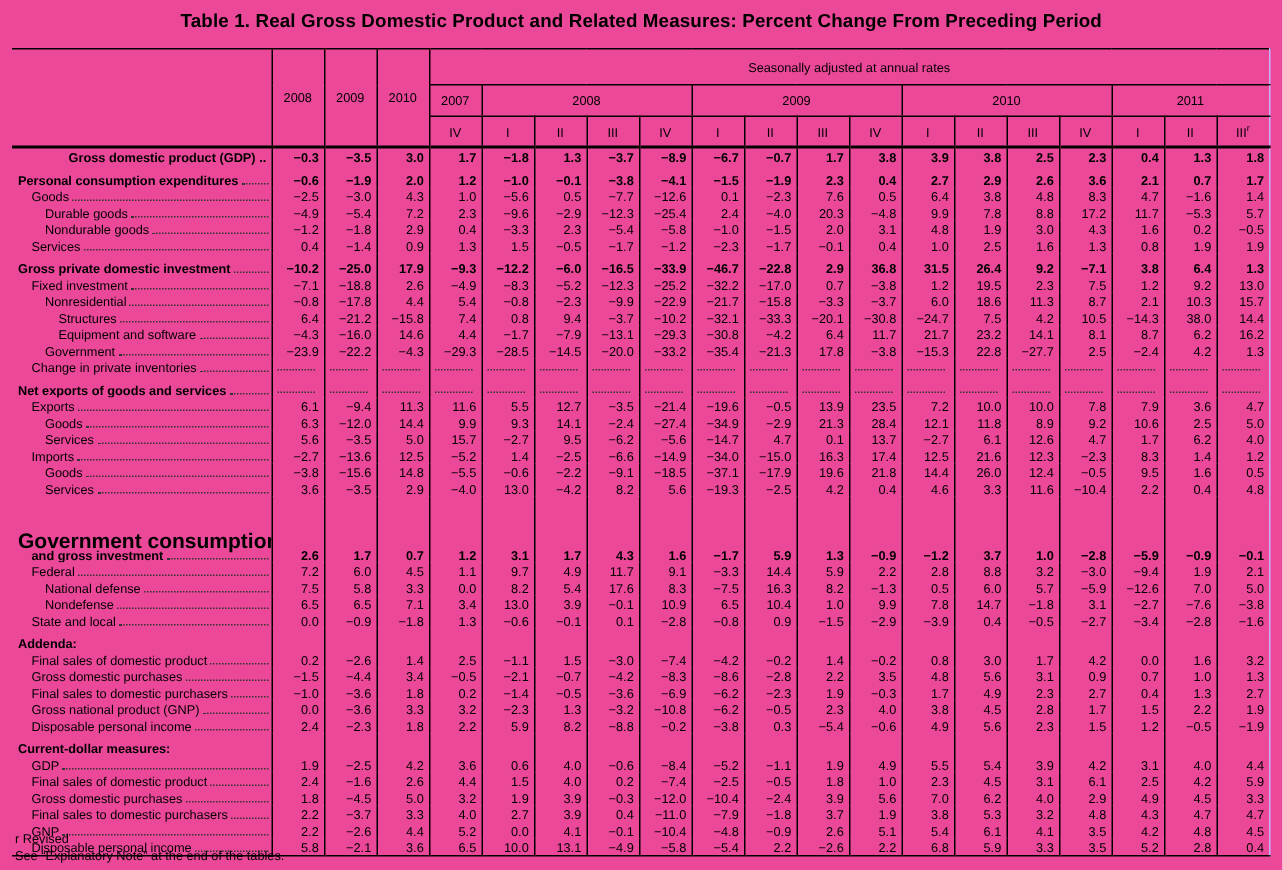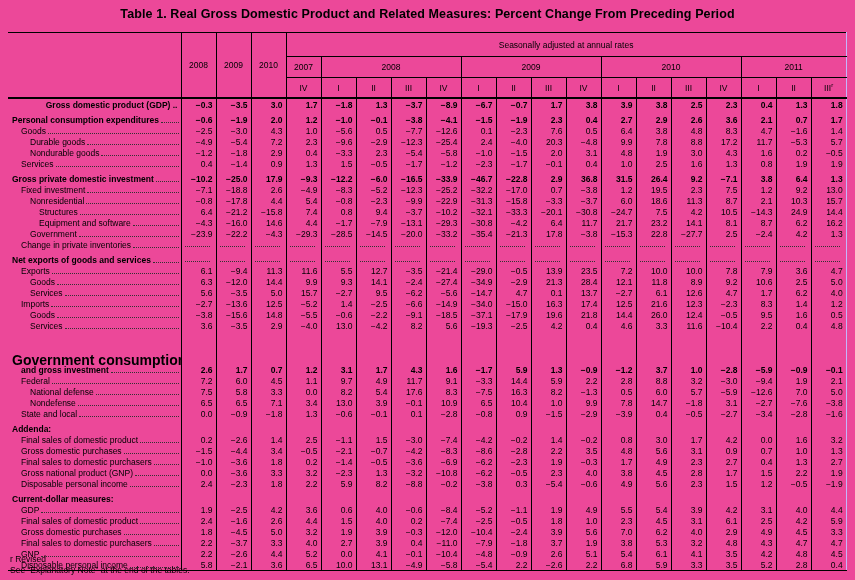--- a/index.html
+++ b/index.html
@@ -319,21 +319,21 @@
             </div>
           </td>
           <td class="v bl">−0.8</td>
           <td class="v bl">−17.8</td>
           <td class="v bl">4.4</td>
           <td class="v bl">5.4</td>
           <td class="v bl">−0.8</td>
           <td class="v bl">−2.3</td>
           <td class="v bl">−9.9</td>
           <td class="v bl">−22.9</td>
-          <td class="v bl">−31.3</td>
+          <td class="v bl">−21.7</td>
           <td class="v bl">−15.8</td>
           <td class="v bl">−3.3</td>
           <td class="v bl">−3.7</td>
           <td class="v bl">6.0</td>
           <td class="v bl">18.6</td>
           <td class="v bl">11.3</td>
           <td class="v bl">8.7</td>
           <td class="v bl">2.1</td>
           <td class="v bl">10.3</td>
           <td class="v bl br">15.7</td>
@@ -355,21 +355,21 @@
           <td class="v bl">−10.2</td>
           <td class="v bl">−32.1</td>
           <td class="v bl">−33.3</td>
           <td class="v bl">−20.1</td>
           <td class="v bl">−30.8</td>
           <td class="v bl">−24.7</td>
           <td class="v bl">7.5</td>
           <td class="v bl">4.2</td>
           <td class="v bl">10.5</td>
           <td class="v bl">−14.3</td>
-          <td class="v bl">24.9</td>
+          <td class="v bl">38.0</td>
           <td class="v bl br">14.4</td>
         </tr>
         <tr>
           <td class="stub">
             <div class="sw">
               <span class="lb" style="padding-left: 31px;">Equipment and software</span>
               <span class="ldr"></span>
             </div>
           </td>
           <td class="v bl">−4.3</td>
@@ -557,21 +557,21 @@
             </div>
           </td>
           <td class="v bl">6.1</td>
           <td class="v bl">−9.4</td>
           <td class="v bl">11.3</td>
           <td class="v bl">11.6</td>
           <td class="v bl">5.5</td>
           <td class="v bl">12.7</td>
           <td class="v bl">−3.5</td>
           <td class="v bl">−21.4</td>
-          <td class="v bl">−29.0</td>
+          <td class="v bl">−19.6</td>
           <td class="v bl">−0.5</td>
           <td class="v bl">13.9</td>
           <td class="v bl">23.5</td>
           <td class="v bl">7.2</td>
           <td class="v bl">10.0</td>
           <td class="v bl">10.0</td>
           <td class="v bl">7.8</td>
           <td class="v bl">7.9</td>
           <td class="v bl">3.6</td>
           <td class="v bl br">4.7</td>

